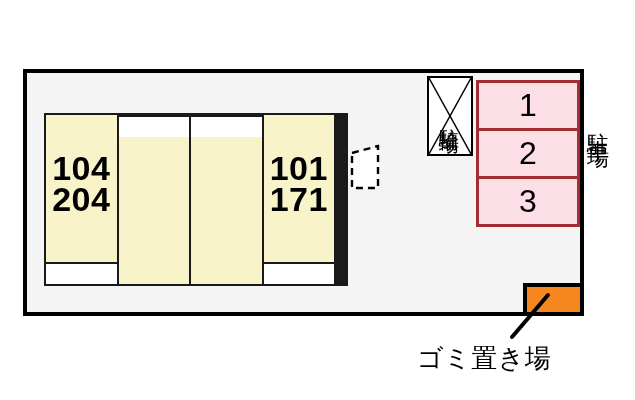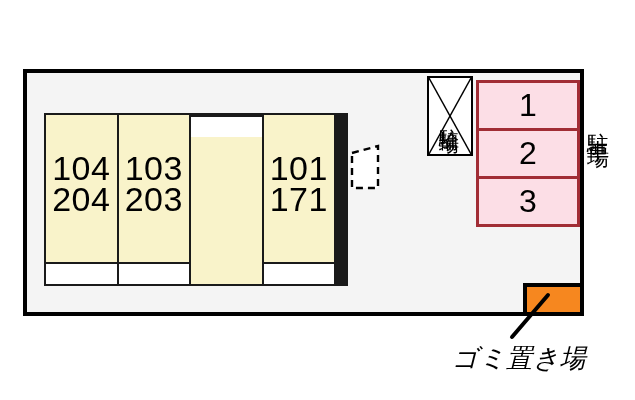--- a/index.html
+++ b/index.html
@@ -44,20 +44,21 @@
   .unit-room {
     flex: 1;
     display: flex;
     flex-direction: column;
     align-items: center;
     justify-content: center;
     font-size: 34px;
     line-height: 31px;
     letter-spacing: 0.5px;
     padding-bottom: 10px;
+    font-weight: bold;
   }
   .unit-porch {
     height: 20px;
     border-top: 2px solid #1a1a1a;
     background: #ffffff;
   }
 
   
   .overlay {
     position: absolute;
@@ -126,47 +127,42 @@
     left: 523px; top: 283px;
     width: 61px; height: 33px;
     box-sizing: border-box;
     border: 4px solid #000;
     background: #f6871f;
   }
 
   
   .garbage-label {
     position: absolute;
-    left: 452px; top: 341px;
+    left: 417px; top: 341px;
     font-size: 26px;
     letter-spacing: 0.5px;
     white-space: nowrap;
-    font-style: italic;
   }
 </style>
 </head>
 <body>
 
 <div class="canvas">
 
   <div class="site"></div>
 
   <div class="building">
     <div class="unit">
       <div class="unit-room">
         <div>104</div>
         <div>204</div>
       </div>
       <div class="unit-porch"></div>
     </div>
     <div class="unit">
-      <div class="unit-room">
-        <div>103</div>
-        <div>203</div>
-      </div>
       <div class="unit-porch"></div>
     </div>
     <div class="unit">
       <div class="unit-porch"></div>
     </div>
     <div class="unit">
       <div class="unit-room">
         <div>101</div>
         <div>171</div>
       </div>

